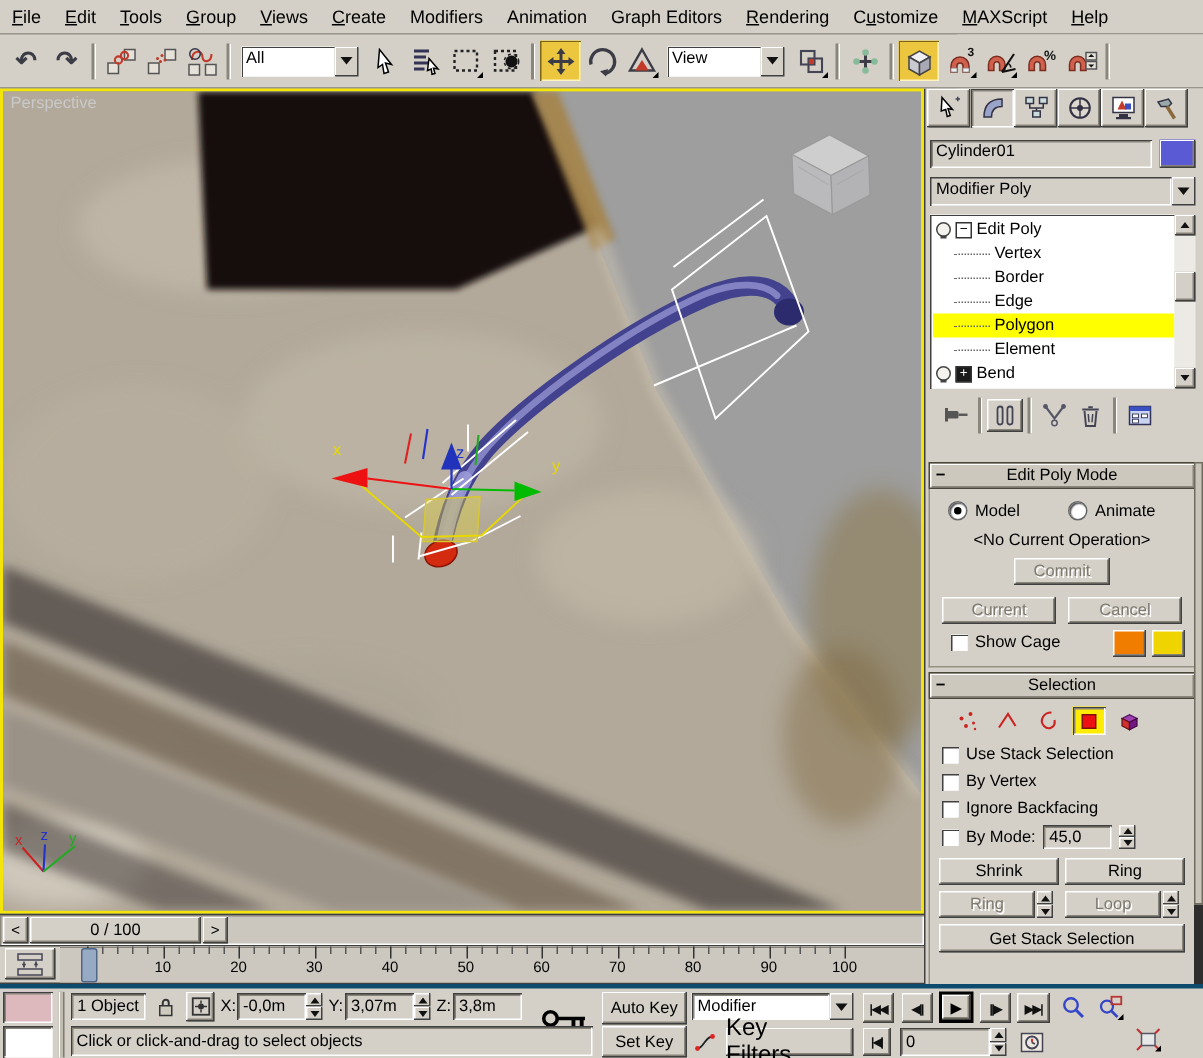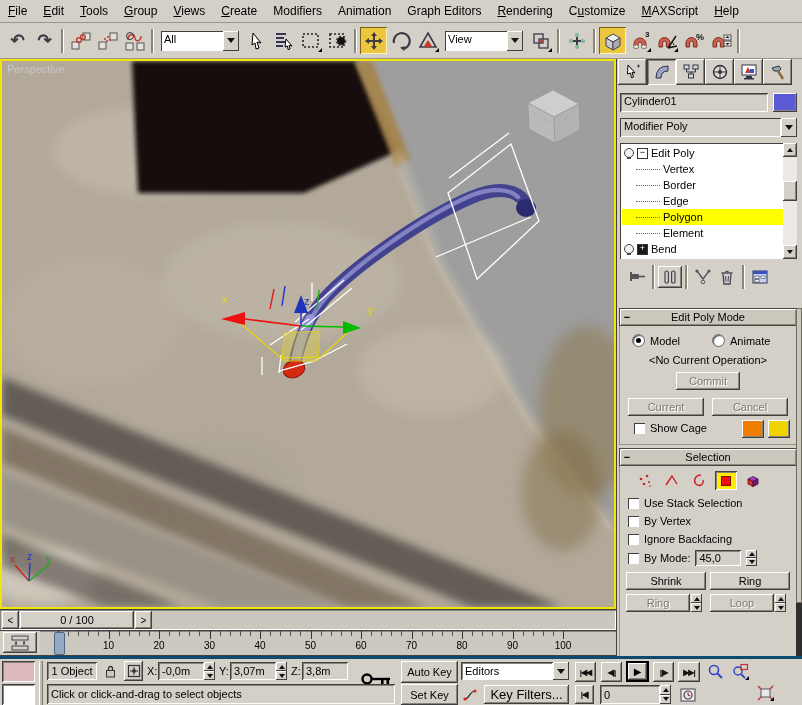--- a/index.html
+++ b/index.html
@@ -622,20 +622,23 @@
             <span>Loop</span>
           </div>
         <div class="abs spin" style="left:155px;top:128px;height:18px;">
             <div>
               <span class="tri-up-s"></span>
             </div>
             <div>
               <span class="tri-dn-s"></span>
             </div>
           </div>
+        <div class="abs btn3d" style="left:6px;top:150px;width:164px;height:19px;font-size:11px;">
+            <span>Get Stack Selection</span>
+          </div>
         <div class="abs lbl" style="left:14px;top:176px;margin-top:34px;">Preview Selection</div>
       </div>
     </div>
 
     <div id="cp-scroll">
         <div class="thumb"></div>
       </div>
   </div>
 
   <div id="timeslider">
@@ -774,33 +777,33 @@
           <rect x="21" y="10" width="2.6" height="5" fill="#000"></rect>
           <rect x="26.5" y="10" width="2.6" height="6.5" fill="#000"></rect>
         </svg></div>
 
     <div class="abs sunken sfield" style="left:47px;top:25px;width:348px;height:20px;">Click or click-and-drag to select objects</div>
 
     <div class="abs btn3d" style="left:401px;top:2px;width:57px;height:22px;">Auto Key</div>
     <div class="abs btn3d" style="left:401px;top:25px;width:57px;height:21px;">Set Key</div>
 
     <div class="abs" style="left:461px;top:3px;display:flex;height:18px;">
-      <div class="sunken white sfield" style="width:92px;">Editors</div>
+      <div class="sunken white sfield" style="width:92px;">Modifier</div>
       <div class="dd-btn btn3d">
           <span class="tri-dn"></span>
         </div>
     </div>
     <div class="abs" style="left:461px;top:26px;width:20px;height:19px;display:flex;align-items:center;justify-content:center;">
         <svg width="16" height="16" viewBox="0 0 16 16">
           <path d="M2,12 C6,12 7,4 12,4" stroke="#222" fill="none" stroke-width="1.2"></path>
           <circle cx="2" cy="12" r="1.6" fill="#d22"></circle>
           <circle cx="12" cy="4" r="1.6" fill="#d22"></circle>
         </svg>
       </div>
-    <div class="abs btn3d" style="left:484px;top:26px;width:85px;height:19px;font-size:13px;">Key Filters...</div>
+    <div class="abs btn3d" style="left:484px;top:26px;width:85px;height:19px;font-size:16px;">Key Filters...</div>
 
     <div class="abs btn3d" style="left:575px;top:3px;width:21px;height:20px;">
         <span class="playtxt">|◀◀</span>
       </div>
     <div class="abs btn3d" style="left:601px;top:3px;width:21px;height:20px;">
         <span class="playtxt">◀||</span>
       </div>
     <div class="abs btn3d" style="left:626px;top:2px;width:23px;height:21px;border:2px solid #000;">
         <span style="font-size:10px;">▶</span>
       </div>

